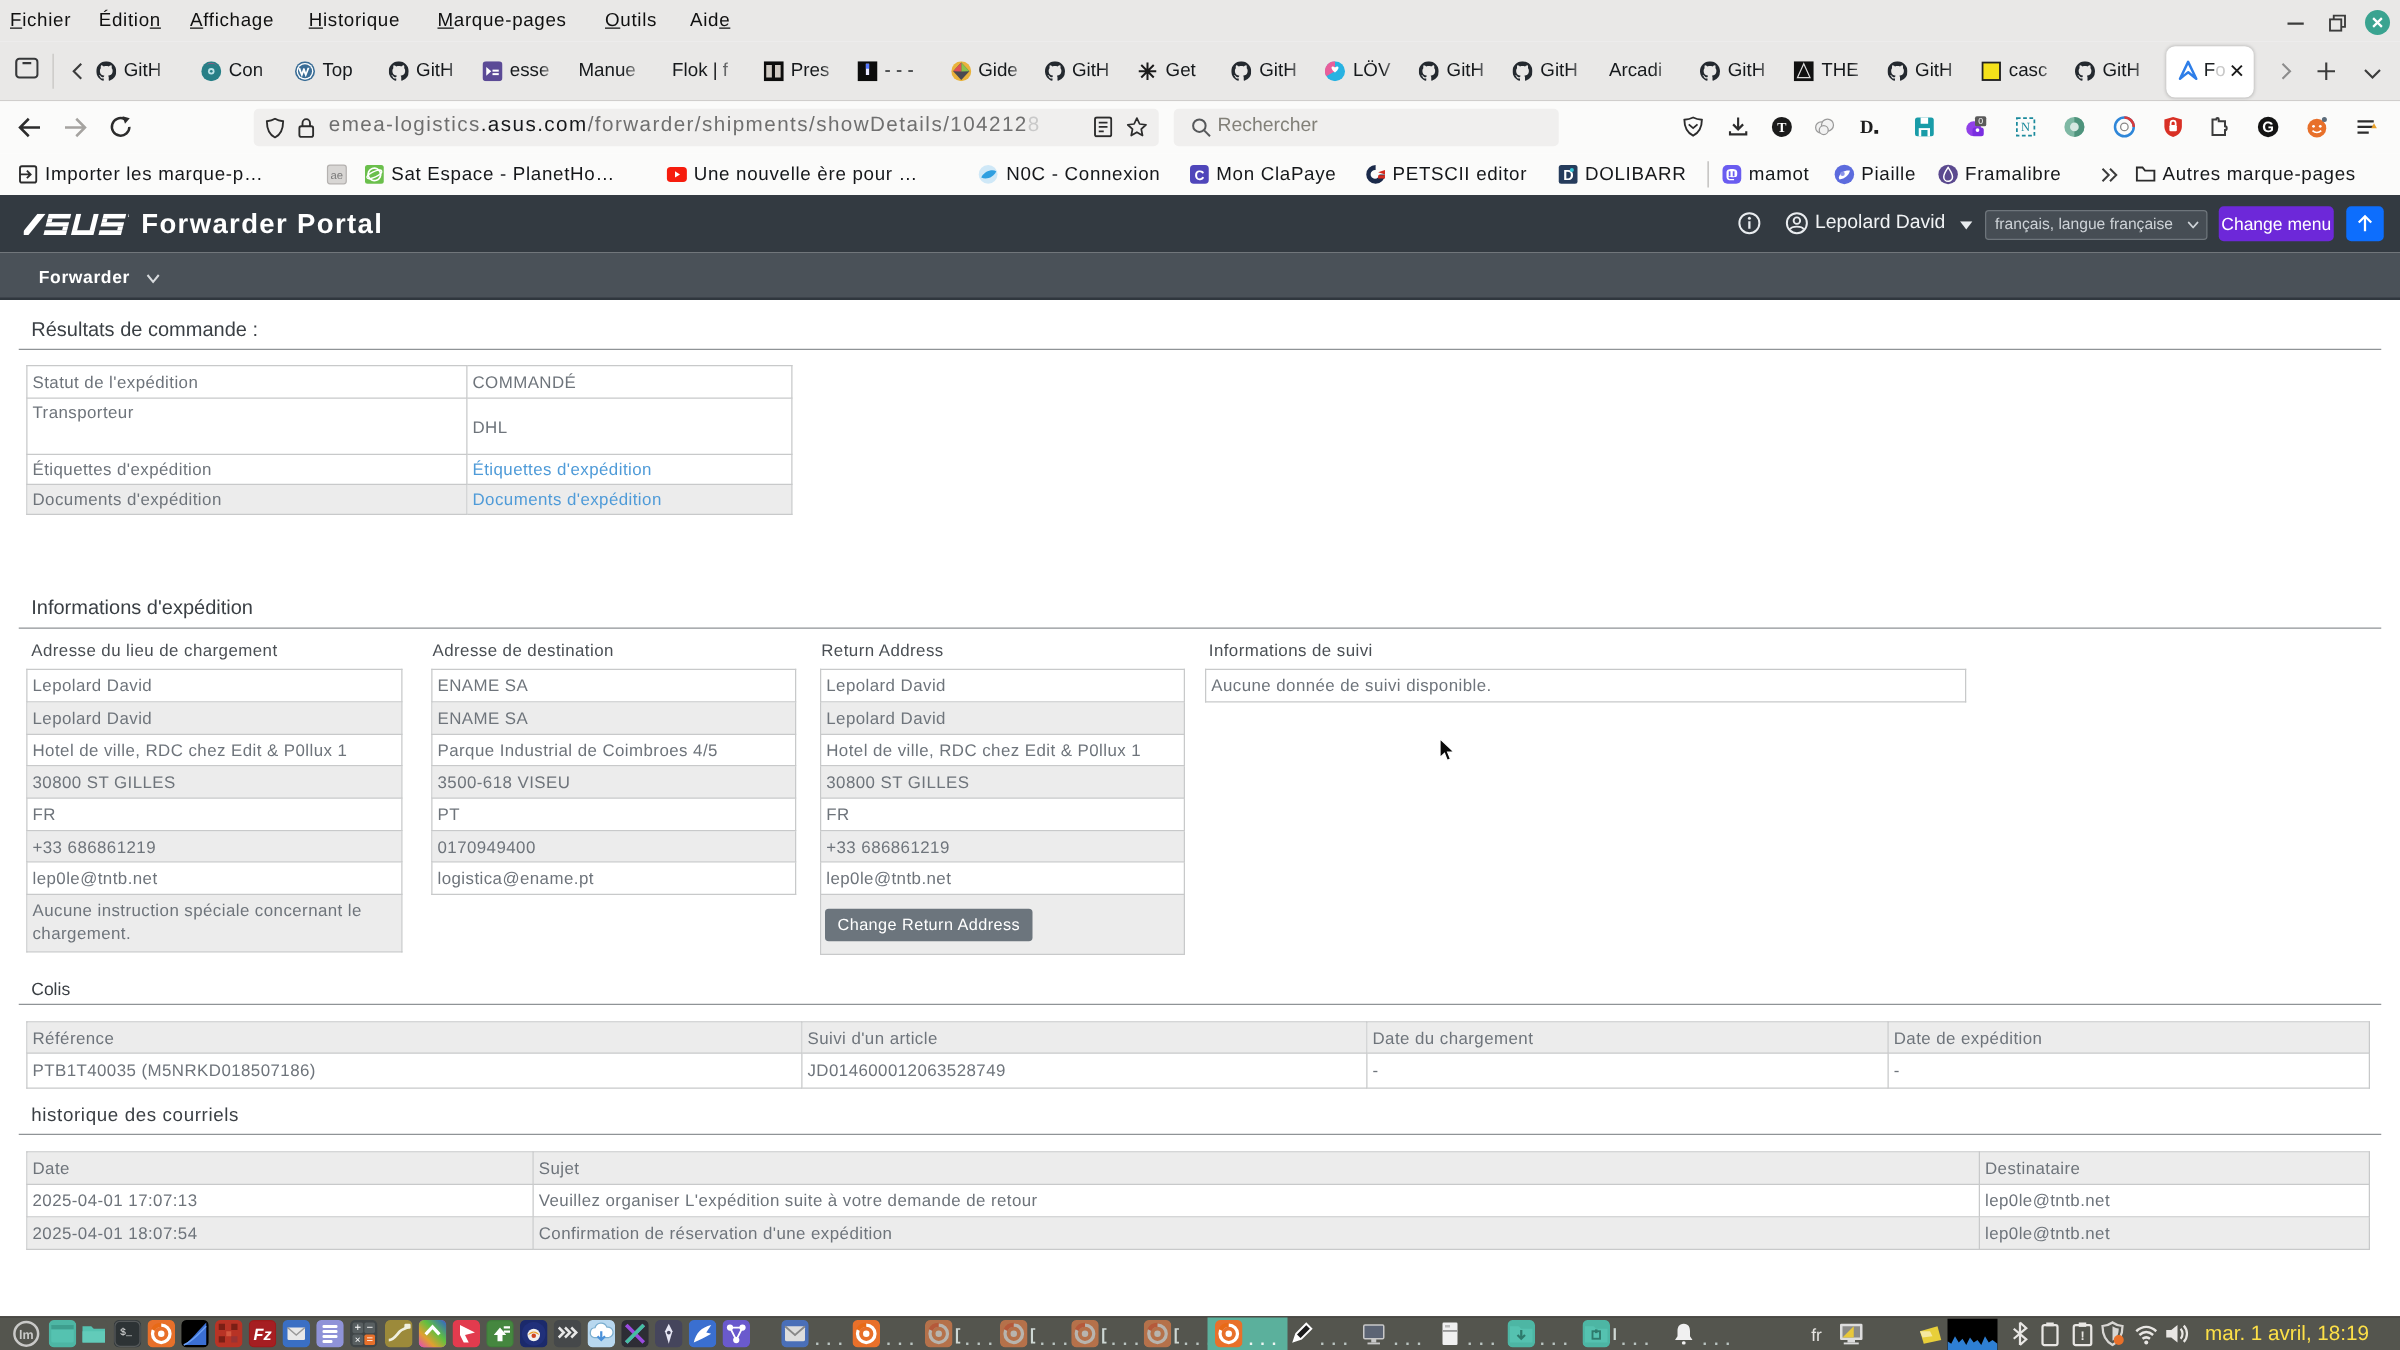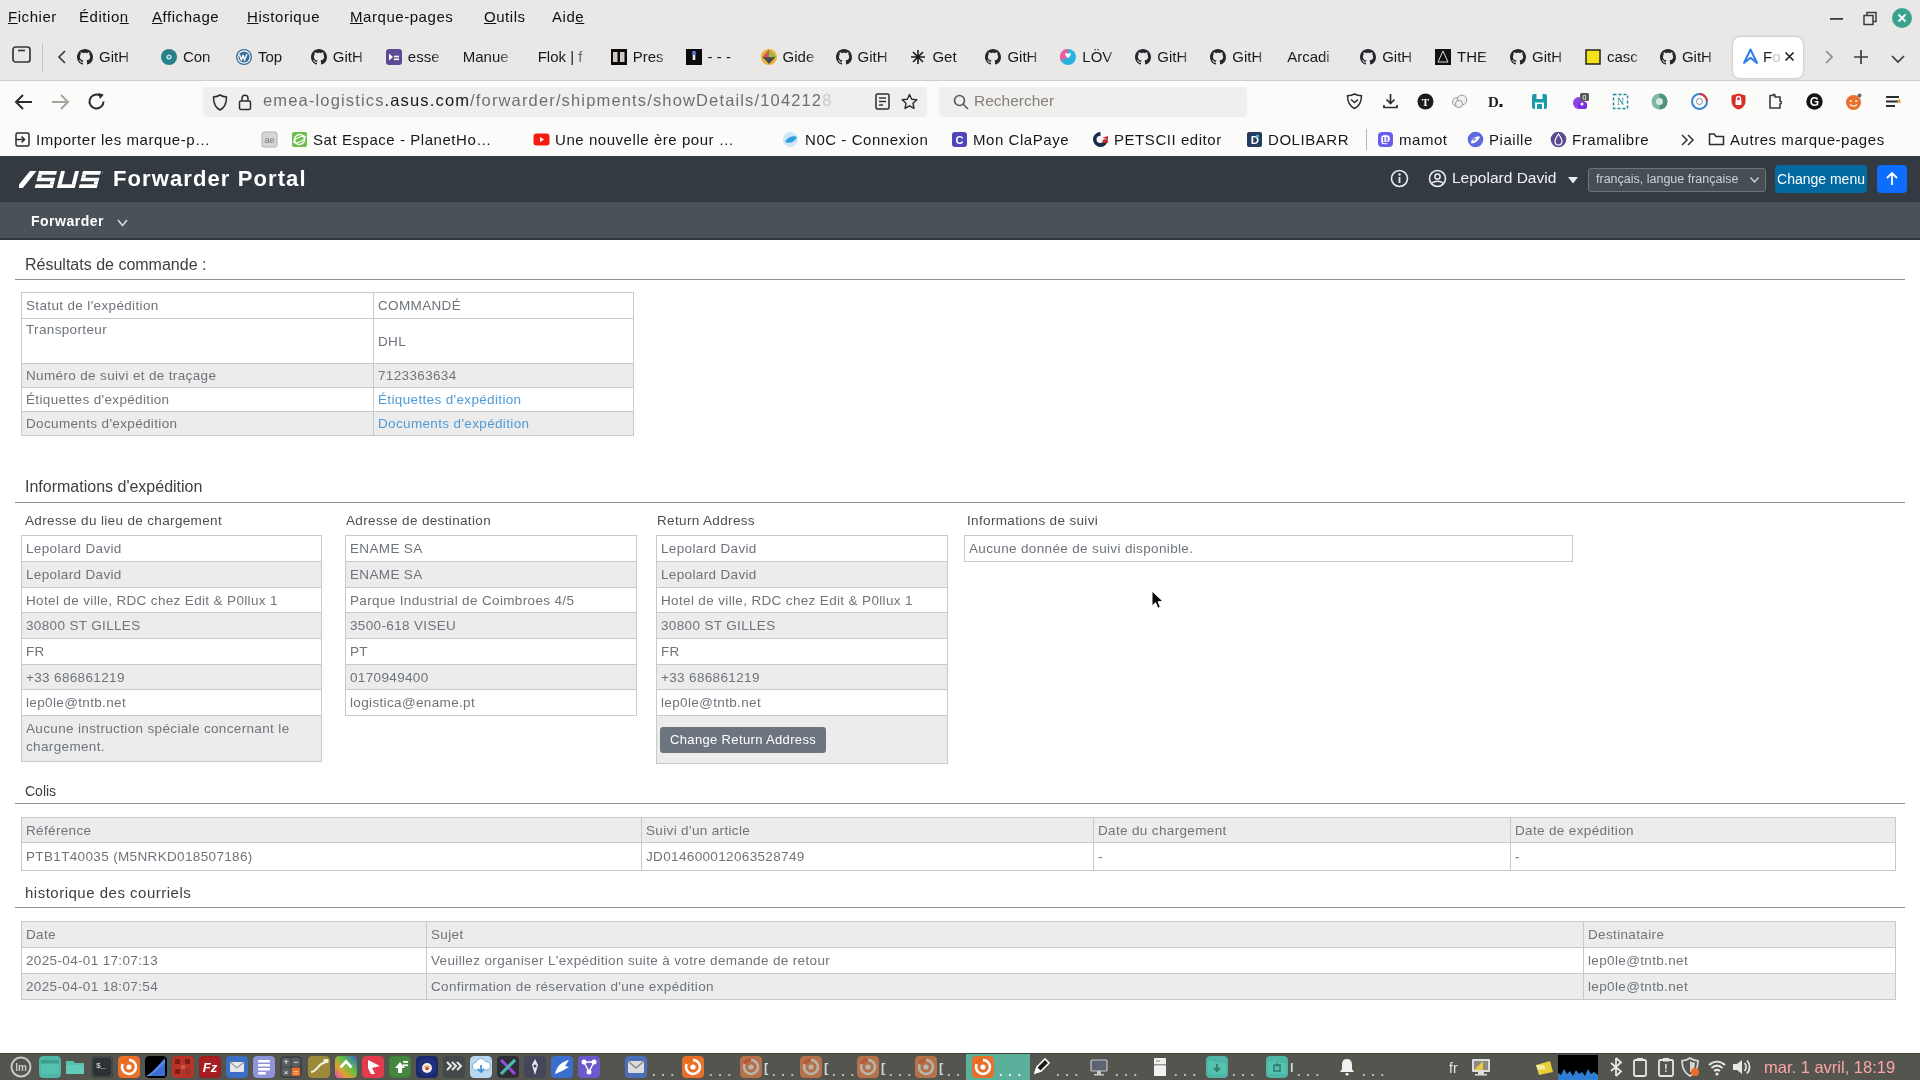--- a/index.html
+++ b/index.html
@@ -451,21 +451,21 @@
   </svg>
   <span class="abs" style="left:1452px;top:13px;font-size:15.5px;color:#f1f3f5">Lepolard David</span>
   <svg class="abs" style="left:1568px;top:21px" width="10" height="7" viewBox="0 0 10 7">
       <path d="M0 0 H10 L5 6.5 Z" fill="#e9ecef"></path>
     </svg>
   <div class="abs" style="left:1588px;top:12px;width:178px;height:24px;background:#464d54;border:1px solid #6e757b;border-radius:3px"></div>
   <span class="abs" style="left:1596px;top:16px;font-size:12.5px;color:#cdd2d7">français, langue française</span>
   <svg class="abs" style="left:1750px;top:21px" width="9" height="6" viewBox="0 0 9 6">
       <path d="M0.5 0.5 L4.5 5 L8.5 0.5" fill="none" stroke="#cdd2d7" stroke-width="1.4"></path>
     </svg>
-  <div class="abs" style="left:1775px;top:9px;width:92px;height:28px;background:#0369a1;border-radius:4px;text-align:center;font-size:14px;color:#fff;line-height:28px">Change menu</div>
+  <div class="abs" style="left:1775px;top:9px;width:92px;height:28px;background:#6d28d9;border-radius:4px;text-align:center;font-size:14px;color:#fff;line-height:28px">Change menu</div>
   <div class="abs" style="left:1877px;top:9px;width:30px;height:28px;background:#0d6efd;border-radius:4px"></div>
   <svg class="abs" style="left:1885px;top:15px" width="14" height="16" viewBox="0 0 14 16">
     <path d="M7 14 V2 M2 7 L7 2 L12 7" fill="none" stroke="#fff" stroke-width="1.8"></path>
   </svg>
 </div>
 <div class="abs" id="hdr2">
   <span class="abs" style="left:31px;top:11px;font-size:14px;font-weight:bold;color:#fff;letter-spacing:0.5px">Forwarder</span>
   <svg class="abs" style="left:117px;top:17px" width="11" height="8" viewBox="0 0 11 8">
       <path d="M1 1 L5.5 6.5 L10 1" fill="none" stroke="#d7dadd" stroke-width="1.6"></path>
     </svg>
@@ -480,24 +480,20 @@
         <col style="width:260px">
       </colgroup>
     <tbody>
         <tr style="height:26px">
           <td>Statut de l'expédition</td>
           <td>COMMANDÉ</td>
         </tr>
     <tr style="height:45px">
           <td style="vertical-align:top;padding-top:3px">Transporteur</td>
           <td>DHL</td>
-        </tr>
-    <tr style="height:24px" class="g">
-          <td>Numéro de suivi et de traçage</td>
-          <td>7123363634</td>
         </tr>
     <tr style="height:24px">
           <td>Étiquettes d'expédition</td>
           <td><a class="lk" href="#">Étiquettes d'expédition</a></td>
         </tr>
     <tr style="height:24px" class="g">
           <td>Documents d'expédition</td>
           <td><a class="lk" href="#">Documents d'expédition</a></td>
         </tr>
   </tbody>
@@ -915,14 +911,14 @@
       <circle cx="16" cy="16" r="4" fill="#e8702a"></circle>
     </svg>
     <svg class="tk" style="left:1706px" viewBox="0 0 22 22">
       <path d="M3 9 C8 4.5 14 4.5 19 9 M5.5 12 C9 9 13 9 16.5 12 M8 15 C10 13.5 12 13.5 14 15" stroke="#e8e6e3" stroke-width="2" fill="none"></path>
       <circle cx="11" cy="18" r="1.6" fill="#e8e6e3"></circle>
     </svg>
     <svg class="tk" style="left:1730px" viewBox="0 0 22 22">
       <path d="M3 8 V14 H7 L12 18 V4 L7 8 Z" fill="#e8e6e3"></path>
       <path d="M14.5 7 A6 6 0 0 1 14.5 15 M17 4.5 A9.5 9.5 0 0 1 17 17.5" stroke="#e8e6e3" stroke-width="1.8" fill="none"></path>
     </svg>
-    <span class="abs" style="left:1764px;top:4px;font-size:16.5px;color:#fca5a5">mar. <span style="color:#d8a8a0"> </span>1 avril, 18:19</span>
+    <span class="abs" style="left:1764px;top:4px;font-size:16.5px;color:#fde047">mar. <span style="color:#d8a8a0"> </span>1 avril, 18:19</span>
   </div>
 
 </body></html>

